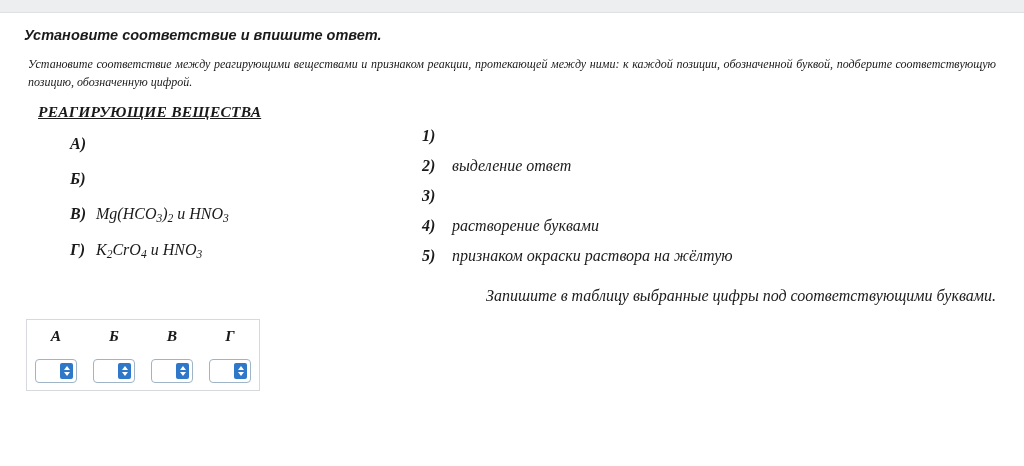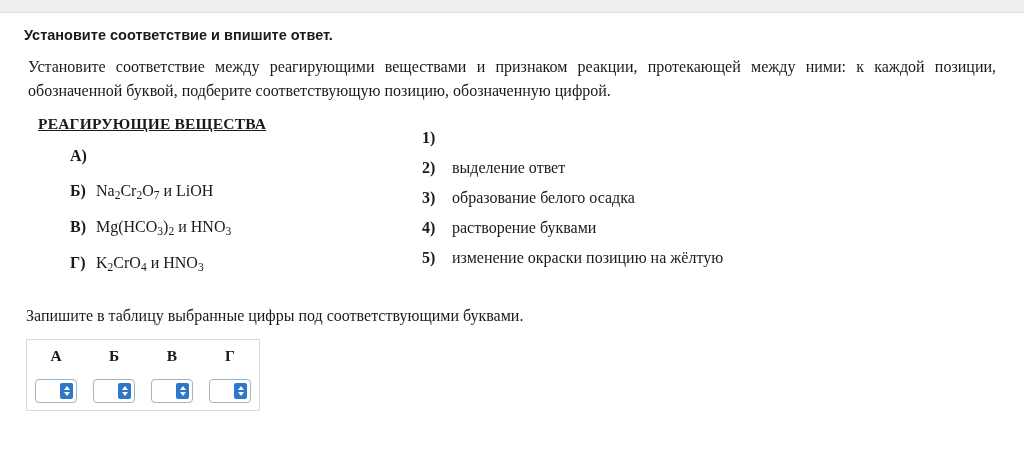--- a/index.html
+++ b/index.html
@@ -15,38 +15,40 @@
     overflow: hidden;
   }
   #top-strip {
     height: 12px;
     background: #eceef0;
     border-bottom: 1px solid #dfe2e5;
   }
   #page {
     padding: 14px 28px 0 24px;
     position: relative;
+    font-style: italic;
   }
   .task-title {
     font-family: "Liberation Sans", sans-serif;
     font-weight: bold;
     font-size: 14.5px;
     color: #1b1b1b;
     margin-bottom: 12px;
   }
   .intro {
-    font-size: 16px;
+    font-size: 12px;
     line-height: 1.5;
     text-align: justify;
     margin: 0 0 10px 0;
     padding-left: 4px;
   }
   .columns {
     display: flex;
     margin-top: 12px;
+    align-items: flex-end;
   }
   .col-left {
     width: 320px;
     flex: 0 0 320px;
   }
   .col-right {
     flex: 1 1 auto;
   }
   .col-head {
     font-family: "Liberation Serif", serif;
@@ -87,22 +89,23 @@
   .right-list .marker {
     width: 30px;
     flex: 0 0 30px;
   }
   .formula sub {
     font-size: 0.72em;
     vertical-align: -0.28em;
   }
   .footnote {
     font-size: 16px;
-    margin-top: 16px;
+    margin-top: 10px;
     padding-left: 2px;
+    text-align: right;
   }
   .answer-table {
     margin-top: 14px;
     margin-left: 2px;
     border-collapse: collapse;
     border: 1px solid #d6dade;
     background: #ffffff;
   }
   .answer-table th {
     font-family: "Liberation Serif", serif;
@@ -172,21 +175,20 @@
 
   <div class="columns">
     <div class="col-left">
       <div class="col-head left">РЕАГИРУЮЩИЕ ВЕЩЕСТВА</div>
       <div class="list left-list">
         <div class="item">
           <span class="marker">А)</span>
         </div>
         <div class="item">
           <span class="marker">Б)</span>
-          <span class="formula">Na<sub>2</sub>Cr<sub>2</sub>O<sub>7</sub> и LiOH</span>
         </div>
         <div class="item">
           <span class="marker">В)</span>
           <span class="formula">Mg(HCO<sub>3</sub>)<sub>2</sub> и HNO<sub>3</sub></span>
         </div>
         <div class="item">
           <span class="marker">Г)</span>
           <span class="formula">K<sub>2</sub>CrO<sub>4</sub> и HNO<sub>3</sub></span>
         </div>
       </div>
@@ -196,29 +198,28 @@
       <div class="list right-list">
         <div class="item">
           <span class="marker">1)</span>
         </div>
         <div class="item">
           <span class="marker">2)</span>
           <span>выделение ответ</span>
         </div>
         <div class="item">
           <span class="marker">3)</span>
-          <span>образование белого осадка</span>
         </div>
         <div class="item">
           <span class="marker">4)</span>
           <span>растворение буквами</span>
         </div>
         <div class="item">
           <span class="marker">5)</span>
-          <span>изменение окраски позицию на жёлтую</span>
+          <span>признаком окраски раствора на жёлтую</span>
         </div>
       </div>
     </div>
   </div>
 
   <div class="footnote">Запишите в таблицу выбранные цифры под соответствующими буквами.</div>
 
   <table class="answer-table">
     <tbody>
         <tr>

